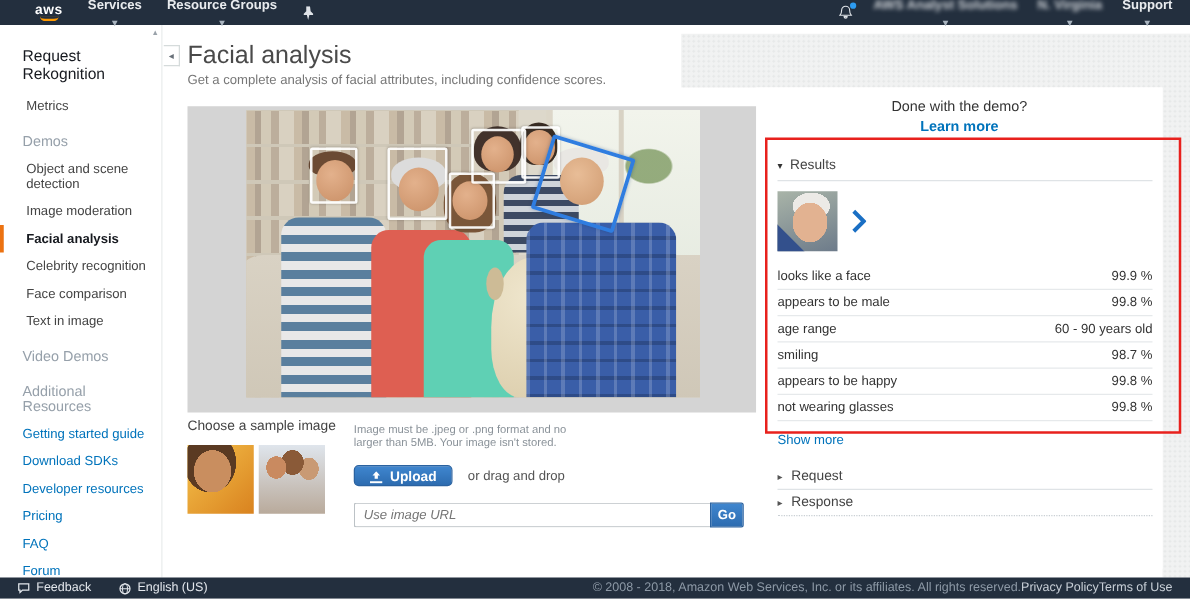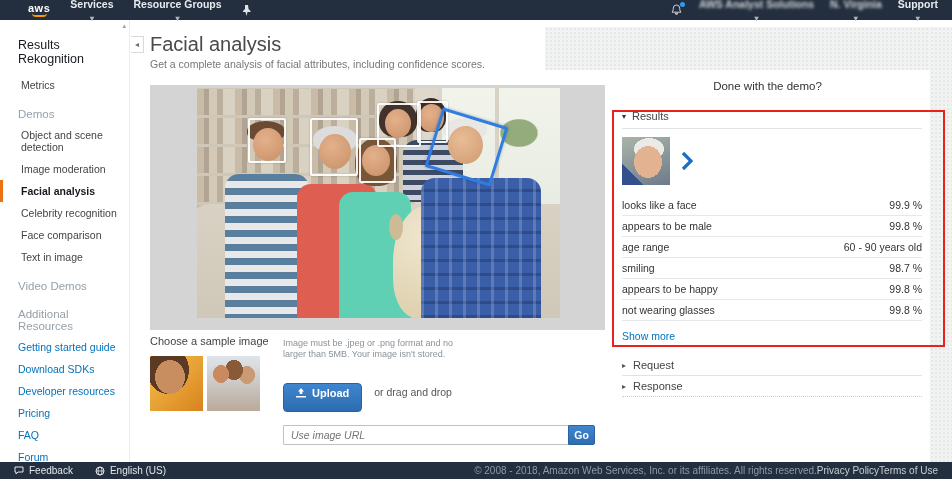--- a/index.html
+++ b/index.html
@@ -90,21 +90,21 @@
   .thumb2 { background:
       radial-gradient(ellipse 8px 9px at 14px 18px, #c98a60 0 99%, rgba(0,0,0,0) 100%),
       radial-gradient(ellipse 9px 10px at 27px 14px, #8a5a38 0 99%, rgba(0,0,0,0) 100%),
       radial-gradient(ellipse 8px 9px at 40px 19px, #c99a74 0 99%, rgba(0,0,0,0) 100%),
       linear-gradient(180deg,#dfe5ec,#b9aa9b); }
   .own-sec { position:absolute; left:283px; top:335px; width:312px; }
   .own-note { font-size:9px; color:#8a9299; line-height:11px; margin-top:3px; }
   .upload-row { display:flex; align-items:center; gap:12px; margin-top:12px; }
   .btn-upload { display:flex; align-items:center; gap:6px; background:linear-gradient(#3f86cf,#2d6cb0);
       color:#fff; font-size:11px; font-weight:bold; border:1px solid #2a62a0; border-radius:4px;
-      padding:3px 12px 12px 12px; cursor:pointer;margin-top:11px; }
+      padding:3px 12px 0 12px; cursor:pointer; }
   .drag-label { font-size:10.5px; color:#555; }
   .url-row { display:flex; margin-top:13px; }
   .url-input { width:286px; height:20px; border:1px solid #bcc2c6; border-right:none; border-radius:2px 0 0 2px;
       font-size:10.5px; font-style:italic; color:#8a9299; padding:0 7px; font-family:"Liberation Sans",sans-serif; }
   .btn-go { width:27px; height:20px; background:linear-gradient(#3f86cf,#2d6cb0); border:1px solid #2a62a0;
       border-radius:0 2px 2px 0; color:#fff; font-size:10.5px; font-weight:bold; cursor:pointer; }
 
   
   .right-card { position:absolute; left:605px; top:70px; width:325px; height:385px; background:#fff; }
   .done-text { text-align:center; font-size:11.5px; color:#333; padding-top:10px; }
@@ -173,21 +173,21 @@
     </div>
     <div class="nav-item">
       <span>Support</span>
       <span class="caret">▾</span>
     </div>
   </div>
 </div>
 
 <div class="sidebar">
   <span class="side-scroll-arrow">▴</span>
-  <div class="side-title">Results Rekognition</div>
+  <div class="side-title">Request Rekognition</div>
   <div class="side-item">Metrics</div>
   <div class="side-header">Demos</div>
   <div class="side-item">Object and scene detection</div>
   <div class="side-item">Image moderation</div>
   <div class="side-item active">Facial analysis</div>
   <div class="side-item">Celebrity recognition</div>
   <div class="side-item">Face comparison</div>
   <div class="side-item">Text in image</div>
   <div class="side-header">Video Demos</div>
   <div class="side-header">Additional Resources</div>
@@ -264,20 +264,21 @@
     <span class="drag-label">or drag and drop</span>
   </div>
   <div class="url-row">
     <input class="url-input" type="text" placeholder="Use image URL" style="">
     <button class="btn-go">Go</button>
   </div>
 </div>
 
 <div class="right-card">
   <div class="done-text">Done with the demo?</div>
+  <div class="learn-more">Learn more</div>
   <div class="res-inner">
     <div class="acc-header">
       <span class="tri">▾</span>
       <span>Results</span>
     </div>
     <div class="res-divider"></div>
     <div class="face-thumb-row">
       <div class="face-thumb"></div>
       <svg width="13" height="20" viewBox="0 0 13 20" style="cursor:pointer;">
           <polyline points="3,2 11,10 3,18" fill="none" stroke="#1a6fc4" stroke-width="3.2"></polyline>

